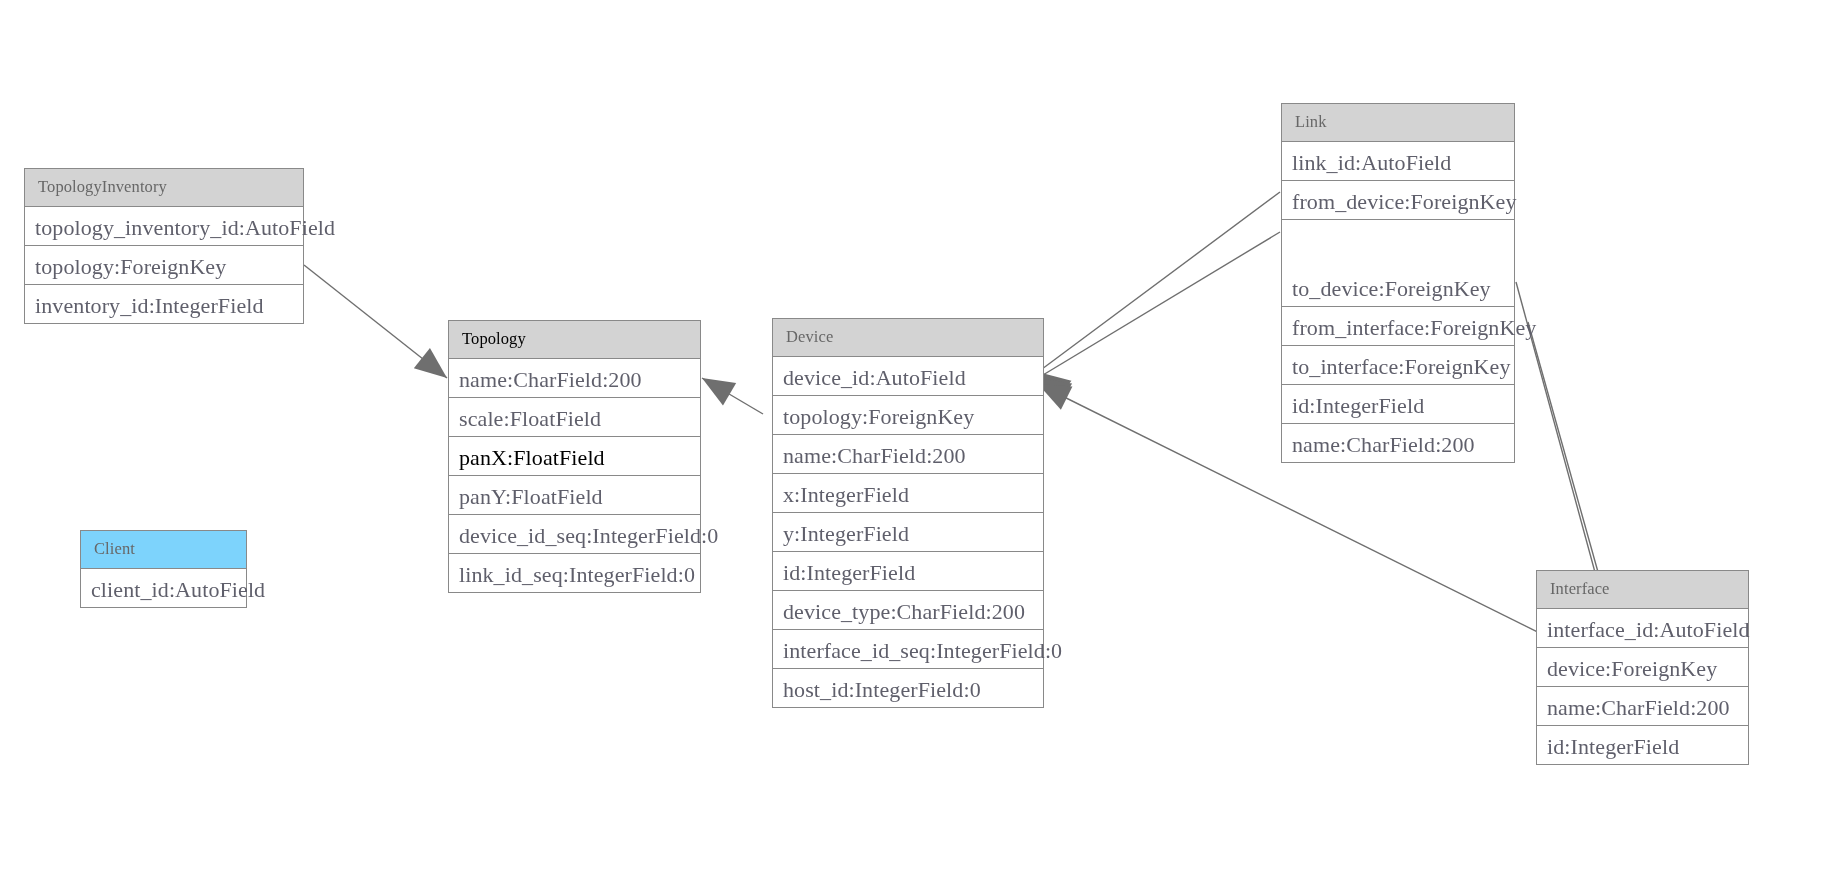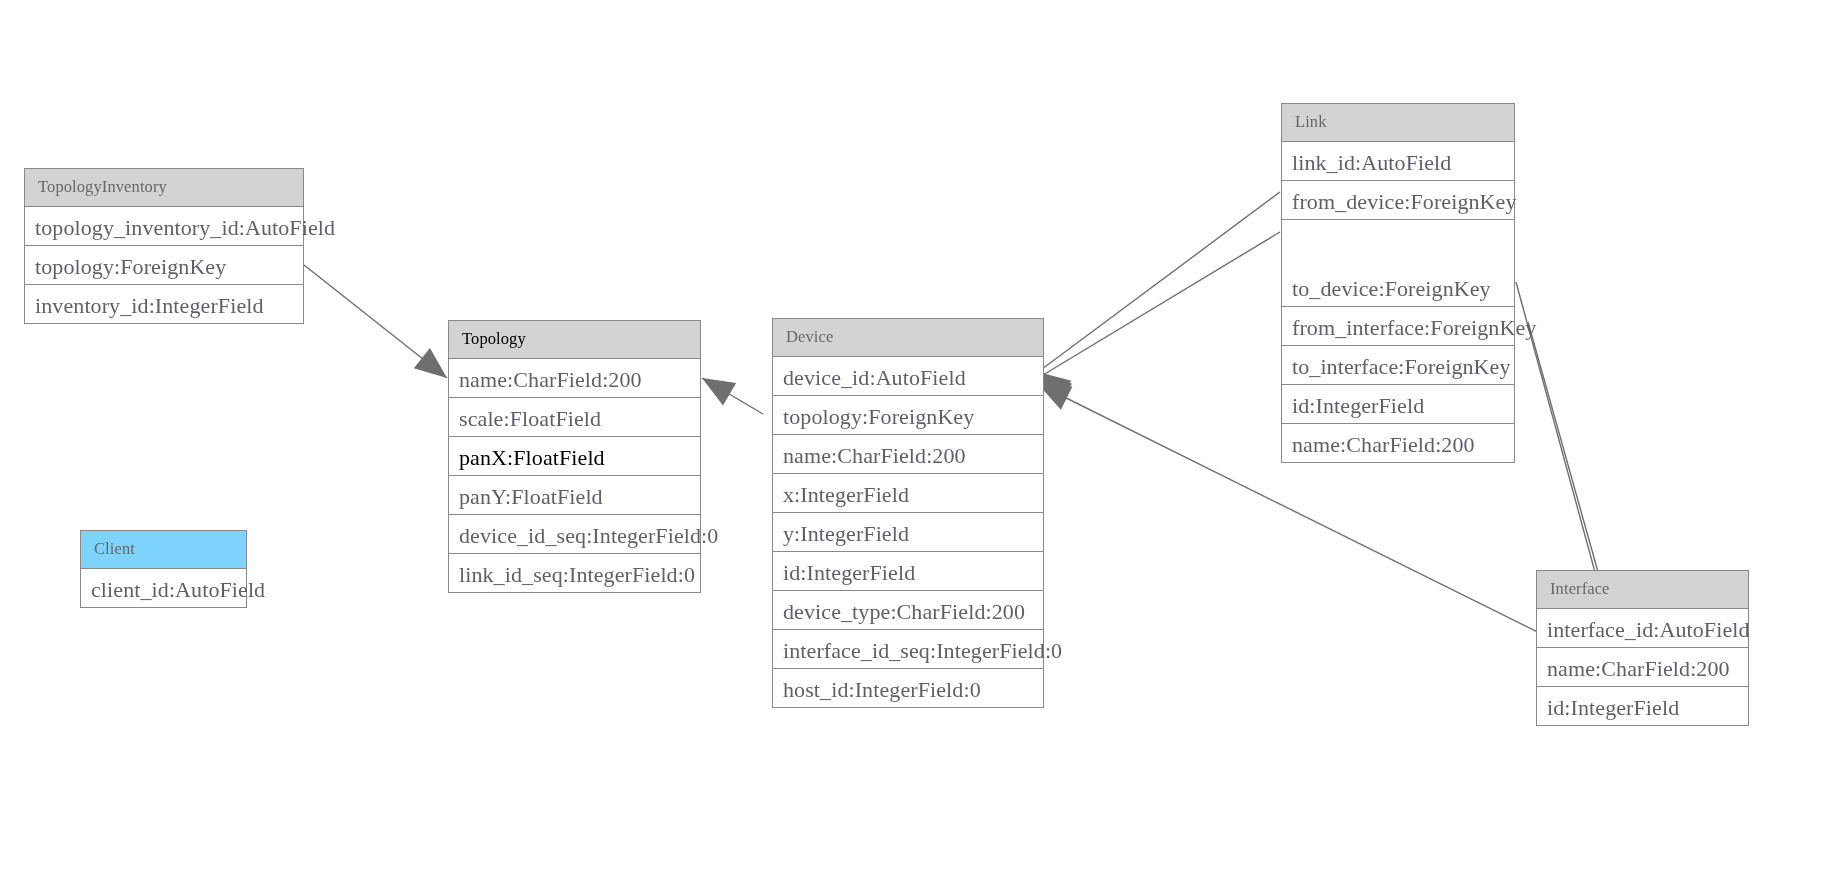--- a/index.html
+++ b/index.html
@@ -151,19 +151,20 @@
           <div class="entity-field" style="color: rgb(95, 95, 107); border-bottom-color: rgb(137, 137, 137);">from_interface:ForeignKey</div>
           <div class="entity-field" style="color: rgb(95, 95, 107); border-bottom-color: rgb(137, 137, 137);">to_interface:ForeignKey</div>
           <div class="entity-field" style="color: rgb(95, 95, 107); border-bottom-color: rgb(137, 137, 137);">id:IntegerField</div>
           <div class="entity-field" style="color: rgb(95, 95, 107); border-bottom-color: rgb(137, 137, 137);">name:CharField:200</div>
         </div>
       </div>
       <div class="entity" style="left: 1536px; top: 570px; width: 213px; border-color: rgb(137, 137, 137);">
         <div class="entity-header" style="background: rgb(211, 211, 211); color: rgb(103, 103, 103); border-bottom-color: rgb(137, 137, 137);">Interface</div>
         <div class="entity-fields">
           <div class="entity-field" style="color: rgb(95, 95, 107); border-bottom-color: rgb(137, 137, 137);">interface_id:AutoField</div>
+          <div class="entity-field" style="color: rgb(95, 95, 107); border-bottom-color: rgb(137, 137, 137);">device:ForeignKey</div>
           <div class="entity-field" style="color: rgb(95, 95, 107); border-bottom-color: rgb(137, 137, 137);">name:CharField:200</div>
           <div class="entity-field" style="color: rgb(95, 95, 107); border-bottom-color: rgb(137, 137, 137);">id:IntegerField</div>
         </div>
       </div>
     </div>
 
 </div>
 
 </body></html>

